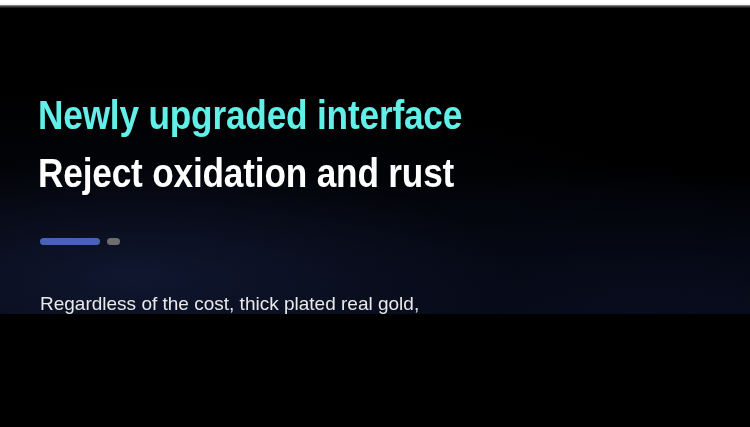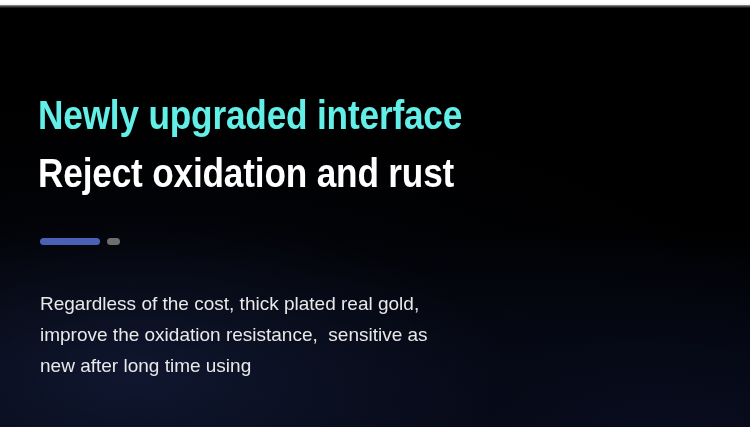--- a/index.html
+++ b/index.html
@@ -4,21 +4,21 @@
 <style>
   html, body {
     margin: 0;
     padding: 0;
     background: #000;
   }
 
   #banner {
     position: relative;
     width: 750px;
-    height: 427px;
+    height: 314px;
     overflow: hidden;
     background: #000000;
     font-family: "Liberation Sans", sans-serif;
     -webkit-font-smoothing: antialiased;
   }
 
   
   .bg-base {
     position: absolute;
     inset: 0;

